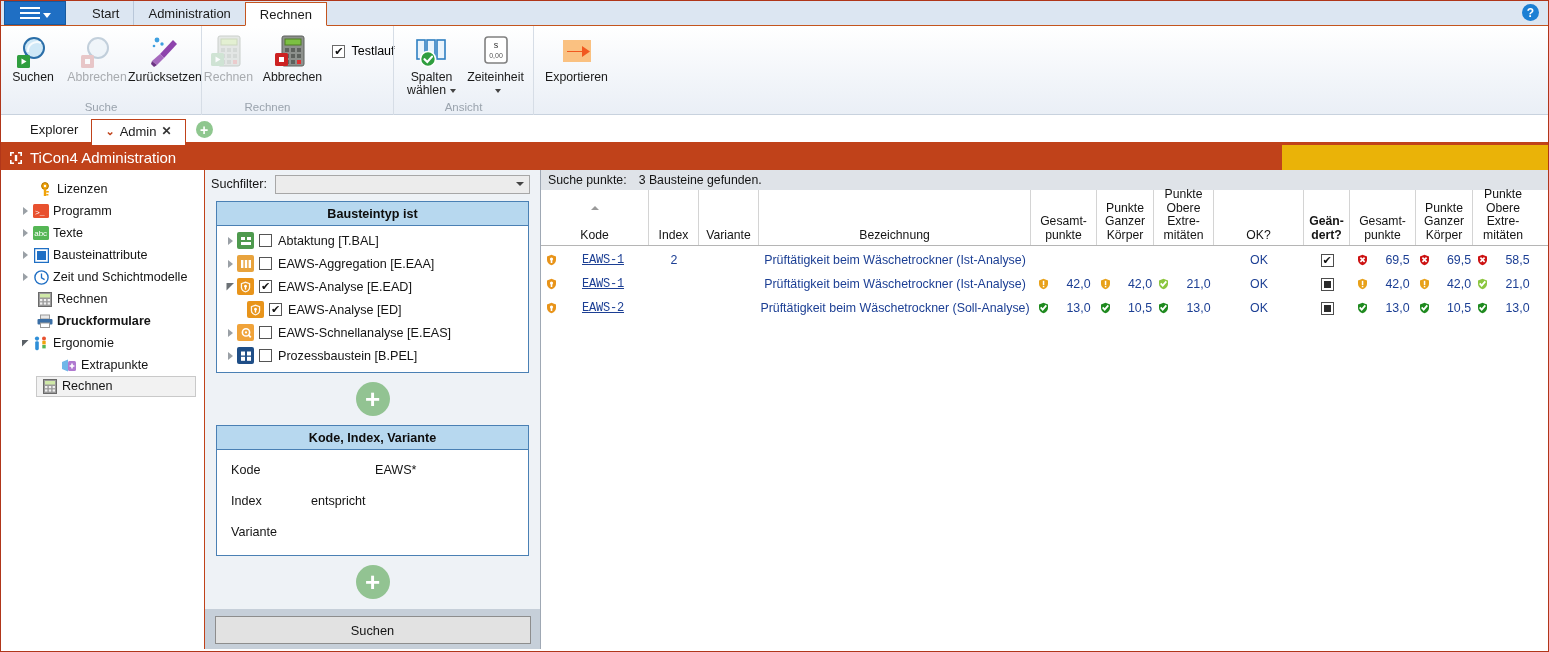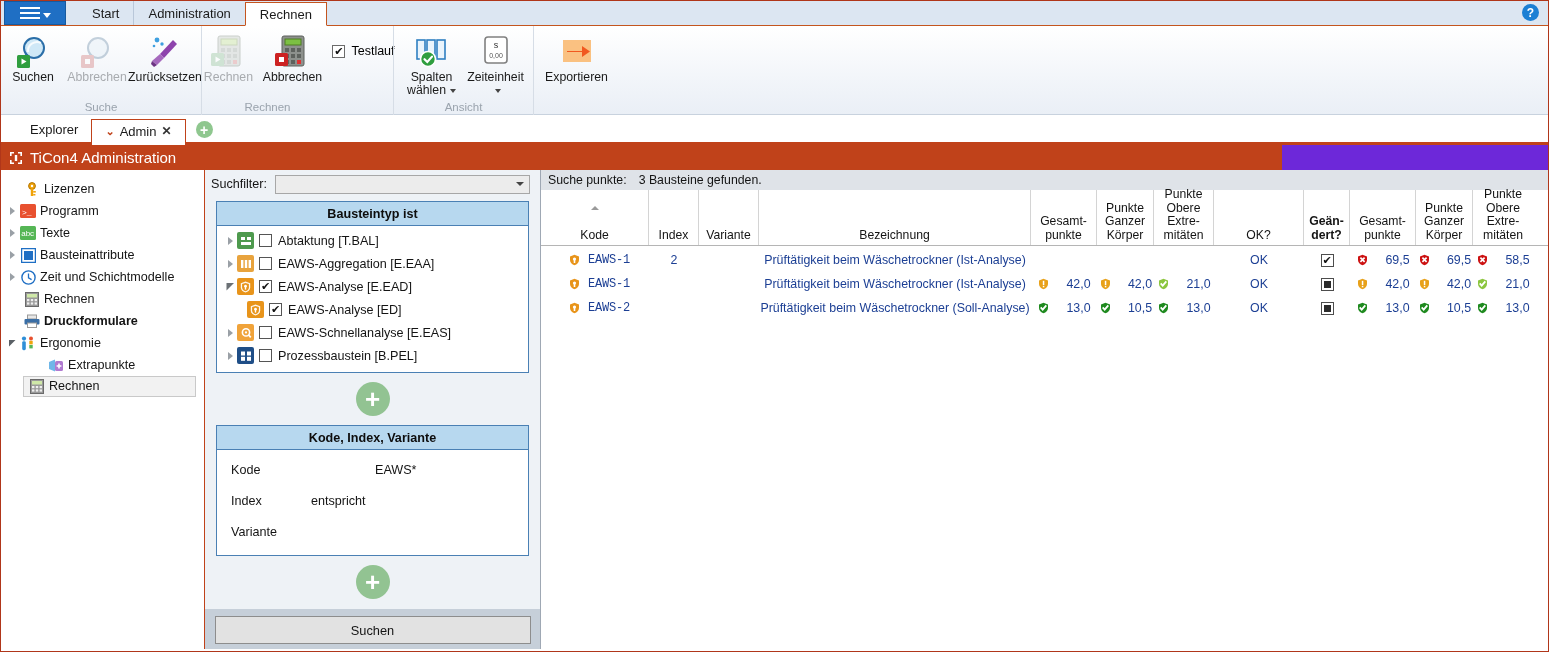--- a/index.html
+++ b/index.html
@@ -7,21 +7,21 @@
     width: 1549px; height: 652px;
     font-family: "Liberation Sans", sans-serif;
     font-size: 12px;
     background: #ffffff;
     overflow: hidden;
   }
   #app {
     position: relative;
     width: 1549px; height: 652px;
     border: 1px solid #b0361a;
-    background: #6d28d9;
+    background: #eab308;
     overflow: hidden;
   }
 
   
   .ribbon-tabbar {
     position: absolute; left: 0; top: 0; width: 1547px; height: 25px;
     background: #dce6f2;
     border-bottom: 1px solid #c4551f;
     display: flex; align-items: flex-end;
   }
@@ -146,21 +146,21 @@
   }
 
   
   .body {
     position: absolute; left: 0; top: 169px; width: 1547px; height: 481px;
     display: flex;
   }
   
   .left {
     width: 204px; background: #fff; border-right: 1px solid #c0421a;
-    padding: 8px 0 0 0; overflow: hidden;
+    padding: 8px 0 0 13px; overflow: hidden;
   }
   .tnode {
     display: flex; align-items: center; height: 22px;
     padding-left: 4px; font-size: 12.6px; color: #141414; cursor: pointer;
     white-space: nowrap;
   }
   .tnode.selected {
     background: #f2f2f2; border: 1px solid #c9c9c9;
     margin: 0 8px 0 22px; padding-left: 4px; height: 21px;
   }
@@ -262,21 +262,21 @@
     position:absolute; top: 16px; left:50%; transform:translateX(-50%);
     width:0;height:0;border-left:4px solid transparent;border-right:4px solid transparent;
     border-bottom:4px solid #9a9a9a;
   }
   .grow { display:flex; height: 24px; align-items:center; }
   .gc {
     display:flex; align-items:center; height: 24px;
     font-size: 12.4px; color:#1c3f94; overflow:hidden; white-space:nowrap;
   }
   .gc.c { justify-content:center; }
-  .gc.l { padding-left: 27px; gap: 7px; }
+  .gc.l { padding-left: 4px; gap: 24px; text-decoration: underline; }
   .kode-txt { font-family: "Liberation Mono", monospace; font-size: 12px; color:#1c3f94; letter-spacing: -0.2px;}
   .shield {
     width: 13px; height: 14px; flex:none; position:relative;
   }
   .pt { display:flex; align-items:center; gap: 16px; }
   .cbx-row {
     width: 13px; height: 13px; border: 1px solid #4d4d4d; background:#fff;
     display:flex; align-items:center; justify-content:center;
   }
   .cbx-row.sq::after { content:''; width:7px;height:7px;background:#2b2b2b;display:block; }

